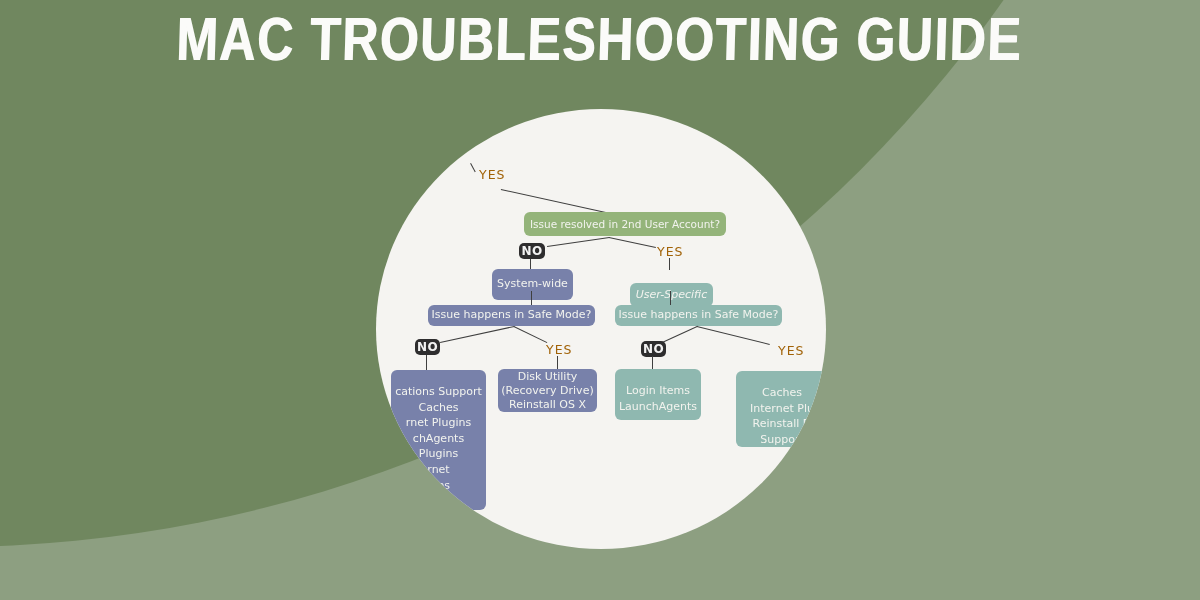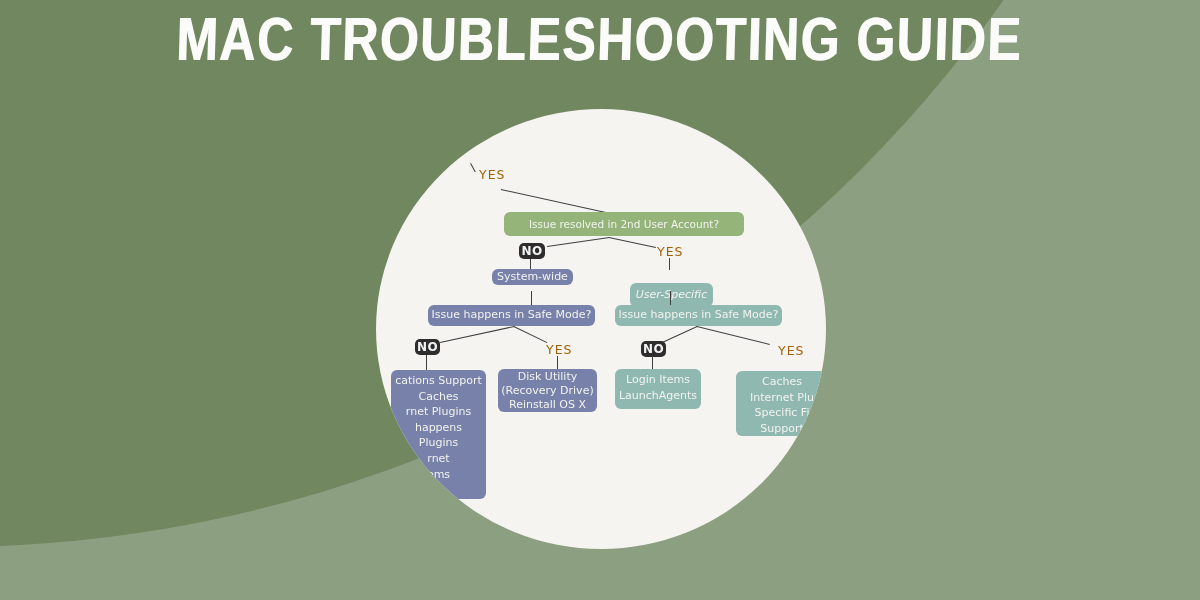--- a/index.html
+++ b/index.html
@@ -50,21 +50,21 @@
   .node{
     position:absolute;
     border-radius:6px;
     color:#f2f3ee;
     font-size:11px;
     display:flex;align-items:center;justify-content:center;
     text-align:center;
     white-space:nowrap;
     line-height:1.15;
   }
-  .multi{flex-direction:column;justify-content:flex-start;padding-top:3px;}
+  .multi{flex-direction:column;justify-content:flex-start;padding-top:14px;}
   .multi div{white-space:nowrap;}
   .green{background:#94b47a;font-size:10.5px;}
   .purple{background:#7881aa;}
   .teal{background:#8fb8b0;}
   .nobadge{
     position:absolute;
     background:#2e2d2e;color:#f2f2f2;
     border-radius:5px;
     font-size:12px;font-weight:bold;
     display:flex;align-items:center;justify-content:center;
@@ -88,32 +88,32 @@
   <div class="bg-dark"></div>
 
   <h1 class="title">MAC TROUBLESHOOTING GUIDE</h1>
 
   <div class="canvas">
 
     <div class="line" style="left:95px;top:54px;width:10px;transform:rotate(62deg);"></div>
     <span class="yeslbl" style="left:103px;top:58px;">YES</span>
     <div class="line" style="left:125px;top:80px;width:112px;transform:rotate(12.4deg);"></div>
 
-    <div class="node green" style="left:128px;top:103px;width:240px;height:24px;">Issue resolved in 2nd User Account?</div>
+    <div class="node green" style="left:148px;top:103px;width:202px;height:24px;">Issue resolved in 2nd User Account?</div>
 
     <div class="line" style="left:171px;top:137px;width:63px;transform:rotate(-8.3deg);"></div>
     <div class="line" style="left:233px;top:128px;width:48px;transform:rotate(12deg);"></div>
 
     <div class="nobadge" style="left:143px;top:134px;width:26px;height:16px;">NO</div>
     <span class="yeslbl" style="left:281px;top:135px;">YES</span>
 
     <div class="line" style="left:155px;top:150px;width:11px;transform:rotate(90deg);"></div>
     <div class="line" style="left:294px;top:149px;width:12px;transform:rotate(90deg);"></div>
 
-    <div class="node purple" style="left:116px;top:160px;width:81px;height:16px;">System-wide</div>
+    <div class="node purple" style="left:116px;top:160px;width:81px;height:31px;">System-wide</div>
     <div class="node teal" style="left:254px;top:174px;width:83px;height:24px;font-style:italic;">User-Specific</div>
 
     <div class="line" style="left:156px;top:182px;width:15px;transform:rotate(90deg);"></div>
     <div class="line" style="left:295px;top:182px;width:15px;transform:rotate(90deg);"></div>
 
     <div class="node purple" style="left:52px;top:196px;width:167px;height:21px;">Issue happens in Safe Mode?</div>
     <div class="node teal" style="left:239px;top:196px;width:167px;height:21px;">Issue happens in Safe Mode?</div>
 
     <div class="line" style="left:64px;top:233px;width:76px;transform:rotate(-12.2deg);"></div>
     <div class="line" style="left:138px;top:217px;width:37px;transform:rotate(25.9deg);"></div>
@@ -127,39 +127,39 @@
     <span class="yeslbl" style="left:402px;top:234px;">YES</span>
 
     <div class="line" style="left:51px;top:246px;width:16px;transform:rotate(90deg);"></div>
     <div class="line" style="left:182px;top:247px;width:14px;transform:rotate(90deg);"></div>
     <div class="line" style="left:277px;top:247px;width:14px;transform:rotate(90deg);"></div>
 
     <div class="node purple multi lines15" style="left:15px;top:261px;width:95px;height:126px;">
       <div>cations Support</div>
       <div>Caches</div>
       <div>rnet Plugins</div>
-      <div>happens</div>
+      <div>chAgents</div>
       <div>Plugins</div>
       <div>rnet</div>
       <div>ems</div>
       <div>rs</div>
     </div>
 
     <div class="node teal multi lines15" style="left:239px;top:260px;width:86px;height:37px;">
       <div>Login Items</div>
       <div>LaunchAgents</div>
     </div>
 
     <div class="node purple multi lines13" style="left:122px;top:260px;width:99px;height:42px;padding-top:1px;">
       <div>Disk Utility</div>
       <div>(Recovery Drive)</div>
       <div>Reinstall OS X</div>
     </div>
 
     <div class="node teal multi lines15" style="left:360px;top:262px;width:92px;height:62px;">
       <div>Caches</div>
       <div>Internet Plu</div>
-      <div>Specific Fi</div>
+      <div>Reinstall Fi</div>
       <div>Support</div>
     </div>
 
   </div>
 </div>
 
 </body></html>

